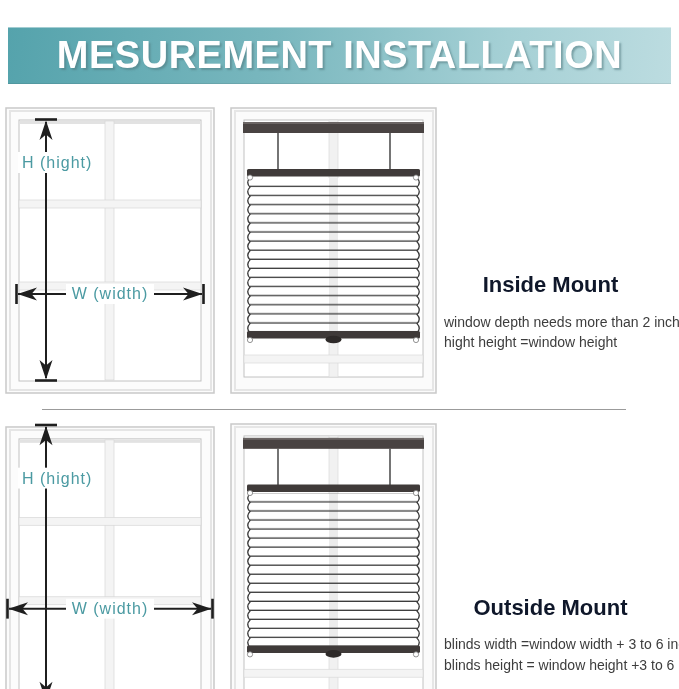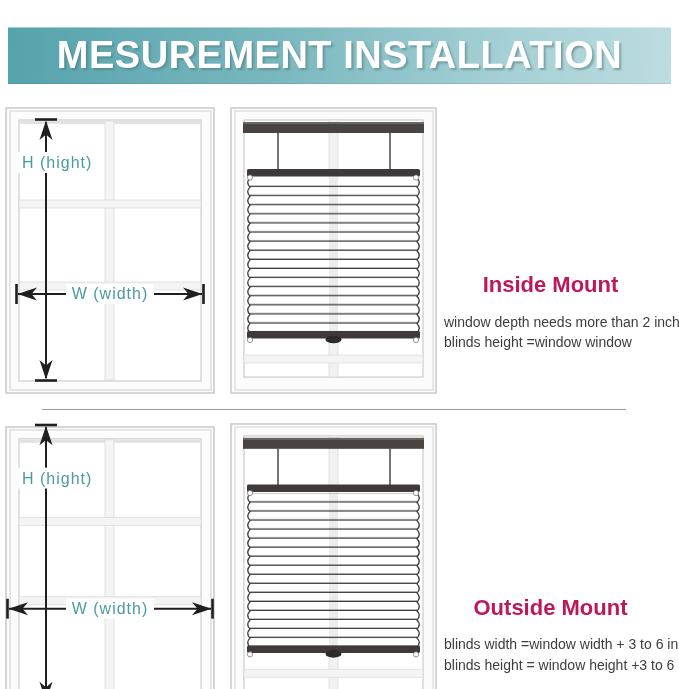--- a/index.html
+++ b/index.html
@@ -26,21 +26,21 @@
   svg{display:block;}
   svg text.meas{
     font-family:"Liberation Sans","DejaVu Sans",sans-serif;
     font-size:16px;fill:#4b9aa2;letter-spacing:1px;
   }
   .divider{position:absolute;left:42px;top:390px;width:584px;height:1px;background:#9b9b9b;}
   .textblock{position:absolute;left:440px;width:239px;}
   .tb1{top:253px;}
   .tb2{top:576px;}
   .textblock h2{
-    margin:0 18px 0 0;text-align:center;color:#be185d;
+    margin:0 18px 0 0;text-align:center;color:#0f172a;
     font-size:22px;font-weight:bold;white-space:nowrap;
   }
   .tb1 .lines{margin-top:14px;}
   .tb2 .lines{margin-top:13px;}
   .lines p{
     margin:0;padding:0 0 0 4px;color:#3d3d3d;font-size:14px;line-height:20px;
     white-space:nowrap;
   }
   .tb2 .lines p{line-height:21px;}
 </style>
@@ -125,21 +125,21 @@
       <circle cx="20" cy="233" r="2.6" fill="#ffffff" stroke="#777777" stroke-width="0.8"></circle>
       <circle cx="186" cy="233" r="2.6" fill="#ffffff" stroke="#777777" stroke-width="0.8"></circle>
       <ellipse cx="103.5" cy="232.5" rx="8" ry="3.8" fill="#2e2a29"></ellipse>
     </g>
   </svg>
 
   <div class="textblock tb1">
     <h2>Inside Mount</h2>
     <div class="lines">
       <p>window depth needs more than 2 inches</p>
-      <p>blinds height =window window</p>
+      <p>hight height =window height</p>
     </div>
   </div>
 
   <div class="divider"></div>
 
   <svg class="diagram win2" viewBox="0 0 210 287" preserveAspectRatio="none">
     <g>
       <rect x="1" y="4" width="208" height="282" fill="#fcfcfc" stroke="#c9c9c9" stroke-width="1.5"></rect>
       <rect x="5" y="7" width="201" height="276" fill="none" stroke="#e5e5e5" stroke-width="2"></rect>
       <rect x="14" y="16" width="182" height="258" fill="#ffffff" stroke="#c2c2c2" stroke-width="1"></rect>

